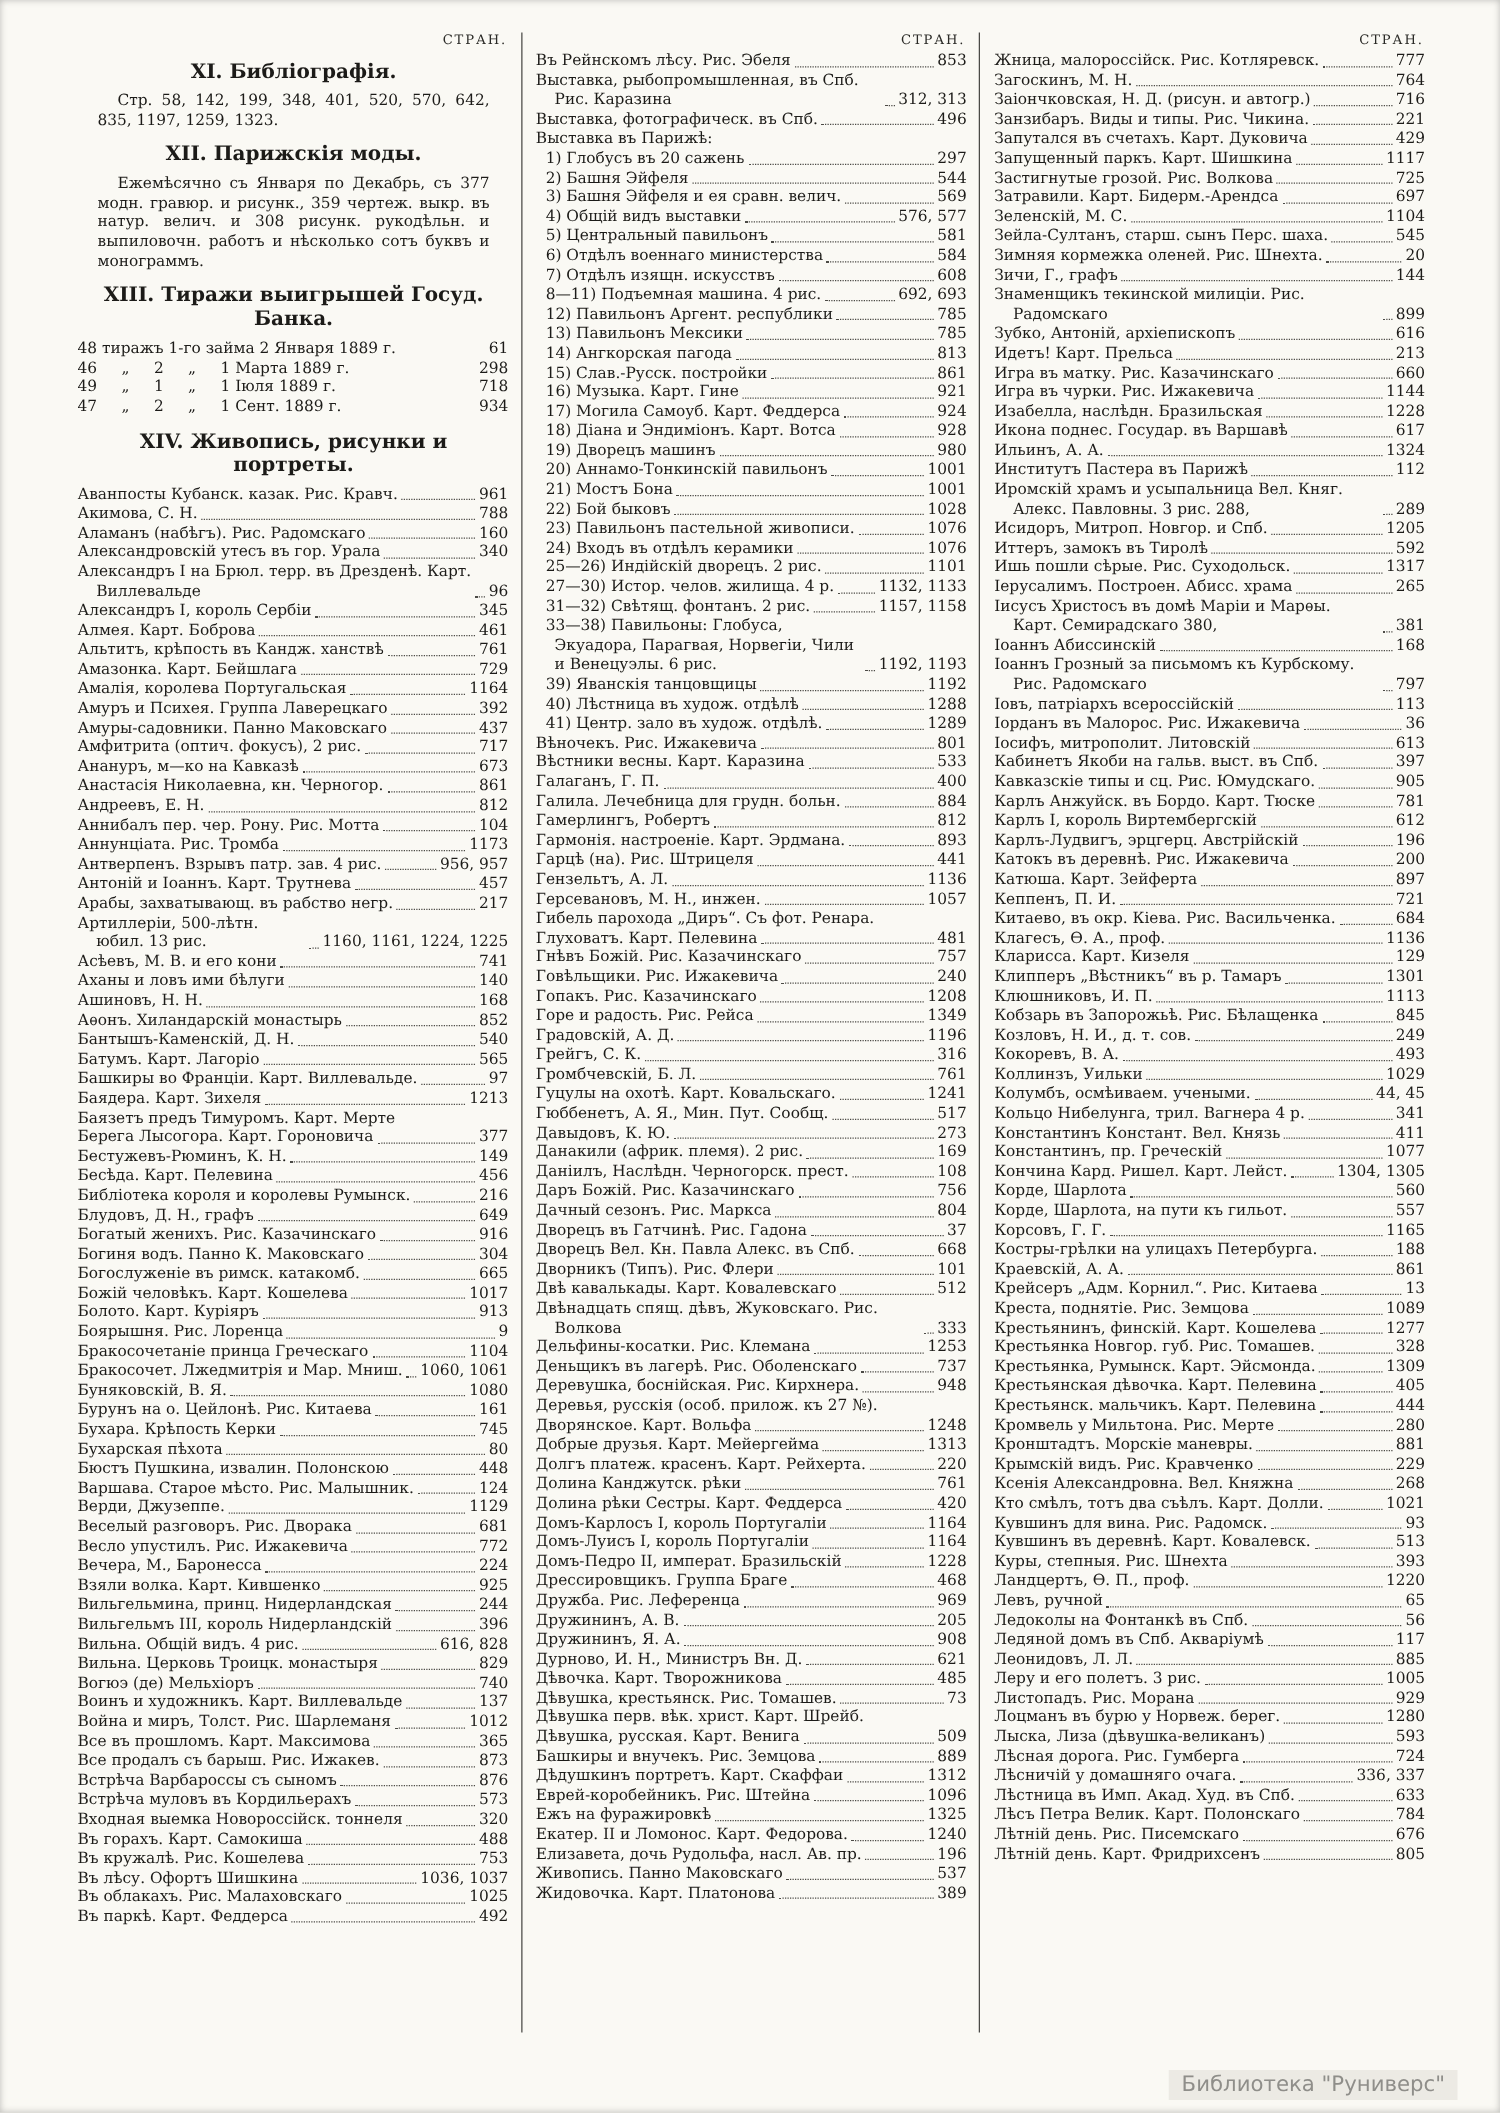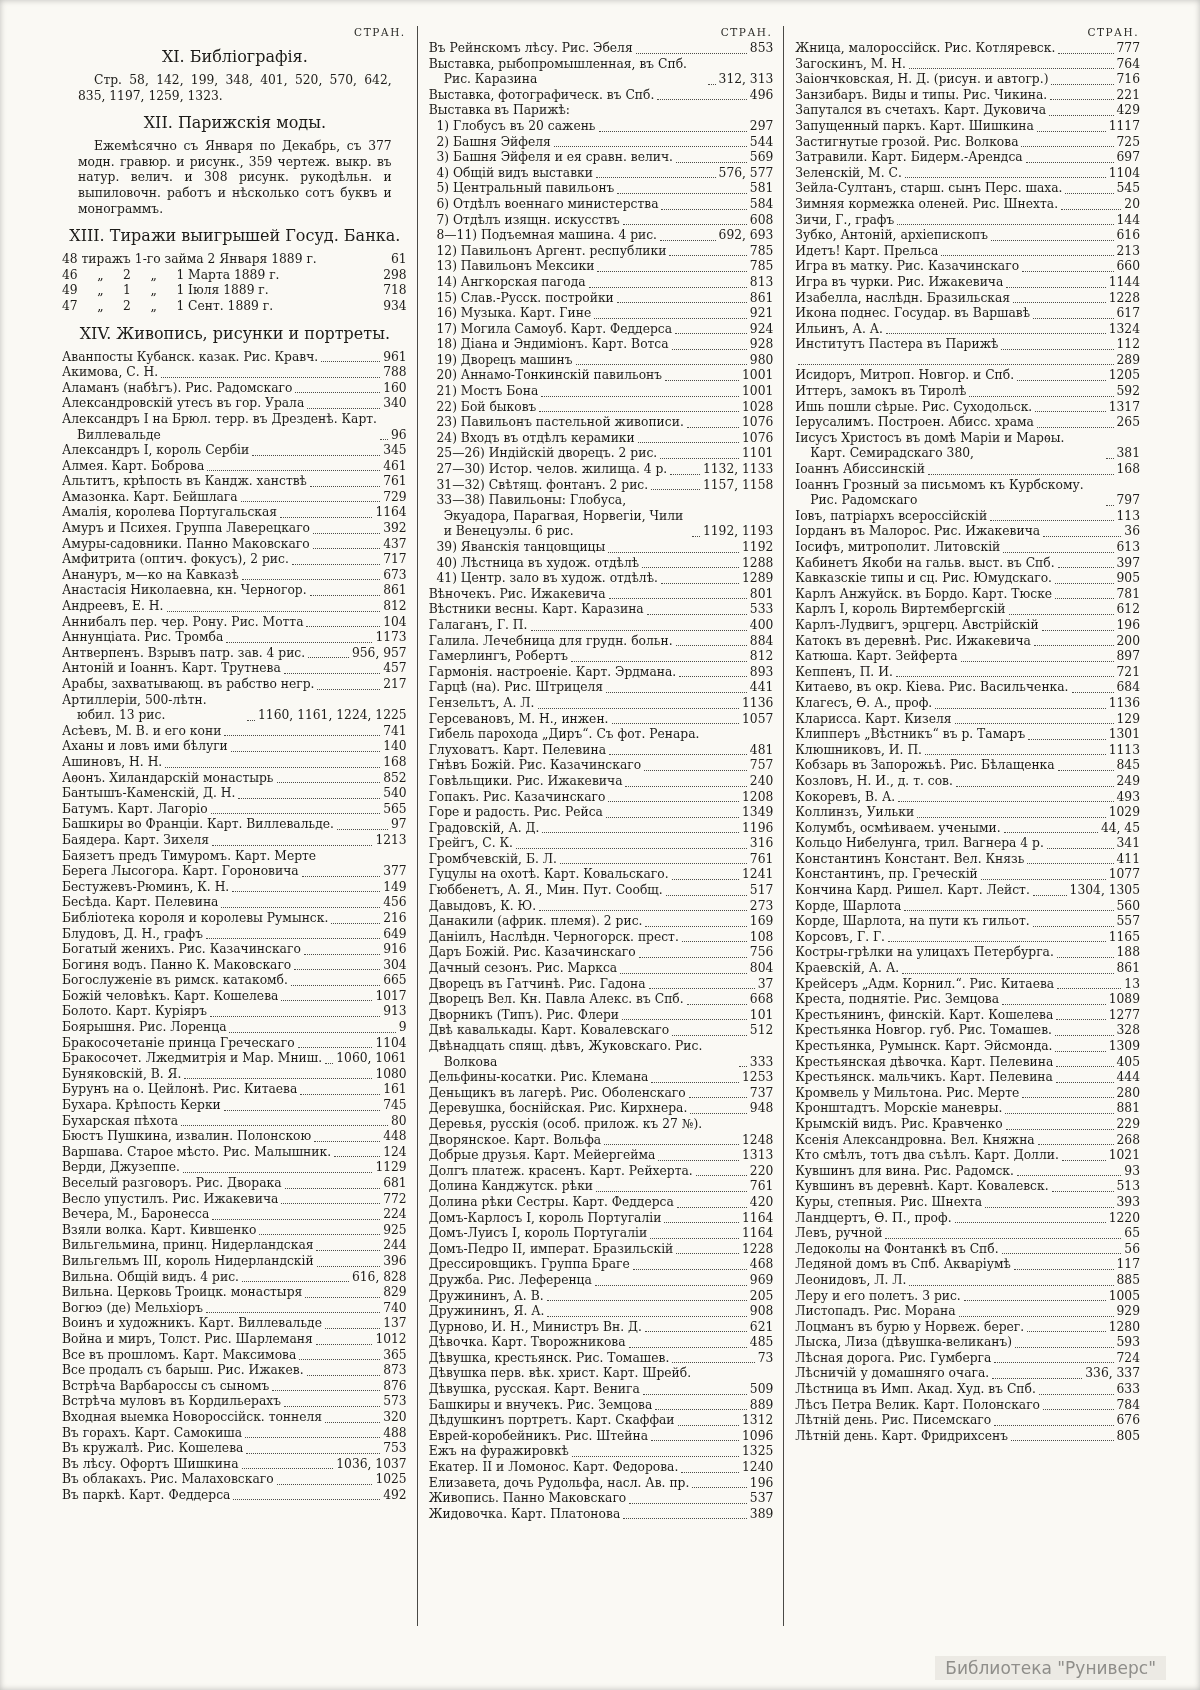--- a/index.html
+++ b/index.html
@@ -28,21 +28,21 @@
     text-align:right;
     font-size:10.5px;
     letter-spacing:1.5px;
     color:#2a2a26;
     margin:0 2px 3px 0;
   }
   h2.sec {
     text-align:center;
     font-size:16px;
     line-height:19px;
-    font-weight:normal;
+    font-weight:bold;
     margin:9px 0 7px;
   }
   .para {
     font-size:12.3px;
     line-height:15.6px;
     margin:0 16px 4px;
     text-align:justify;
     text-indent:16px;
   }
   .entries { display:block; }
@@ -1178,20 +1178,25 @@
             <span class="lead"></span>
             <span class="p">20</span>
           </div>
 
           <div class="entry">
             <span class="t">Зичи, Г., графъ</span>
             <span class="lead"></span>
             <span class="p">144</span>
           </div>
 
+          <div class="entry">
+            <span class="t">Знаменщикъ текинской милиціи. Рис. Радомскаго</span>
+            <span class="lead"></span>
+            <span class="p">899</span>
+          </div>
 
           <div class="entry">
             <span class="t">Зубко, Антоній, архіепископъ</span>
             <span class="lead"></span>
             <span class="p">616</span>
           </div>
 
           <div class="entry">
             <span class="t">Идетъ! Карт. Прельса</span>
             <span class="lead"></span>
@@ -1229,20 +1234,21 @@
             <span class="p">1324</span>
           </div>
 
           <div class="entry">
             <span class="t">Институтъ Пастера въ Парижѣ</span>
             <span class="lead"></span>
             <span class="p">112</span>
           </div>
 
           <div class="entry">
+            <span class="t">Иромскій храмъ и усыпальница Вел. Княг. Алекс. Павловны. 3 рис. 288,</span>
             <span class="lead"></span>
             <span class="p">289</span>
           </div>
 
           <div class="entry">
             <span class="t">Исидоръ, Митроп. Новгор. и Спб.</span>
             <span class="lead"></span>
             <span class="p">1205</span>
           </div>
 

